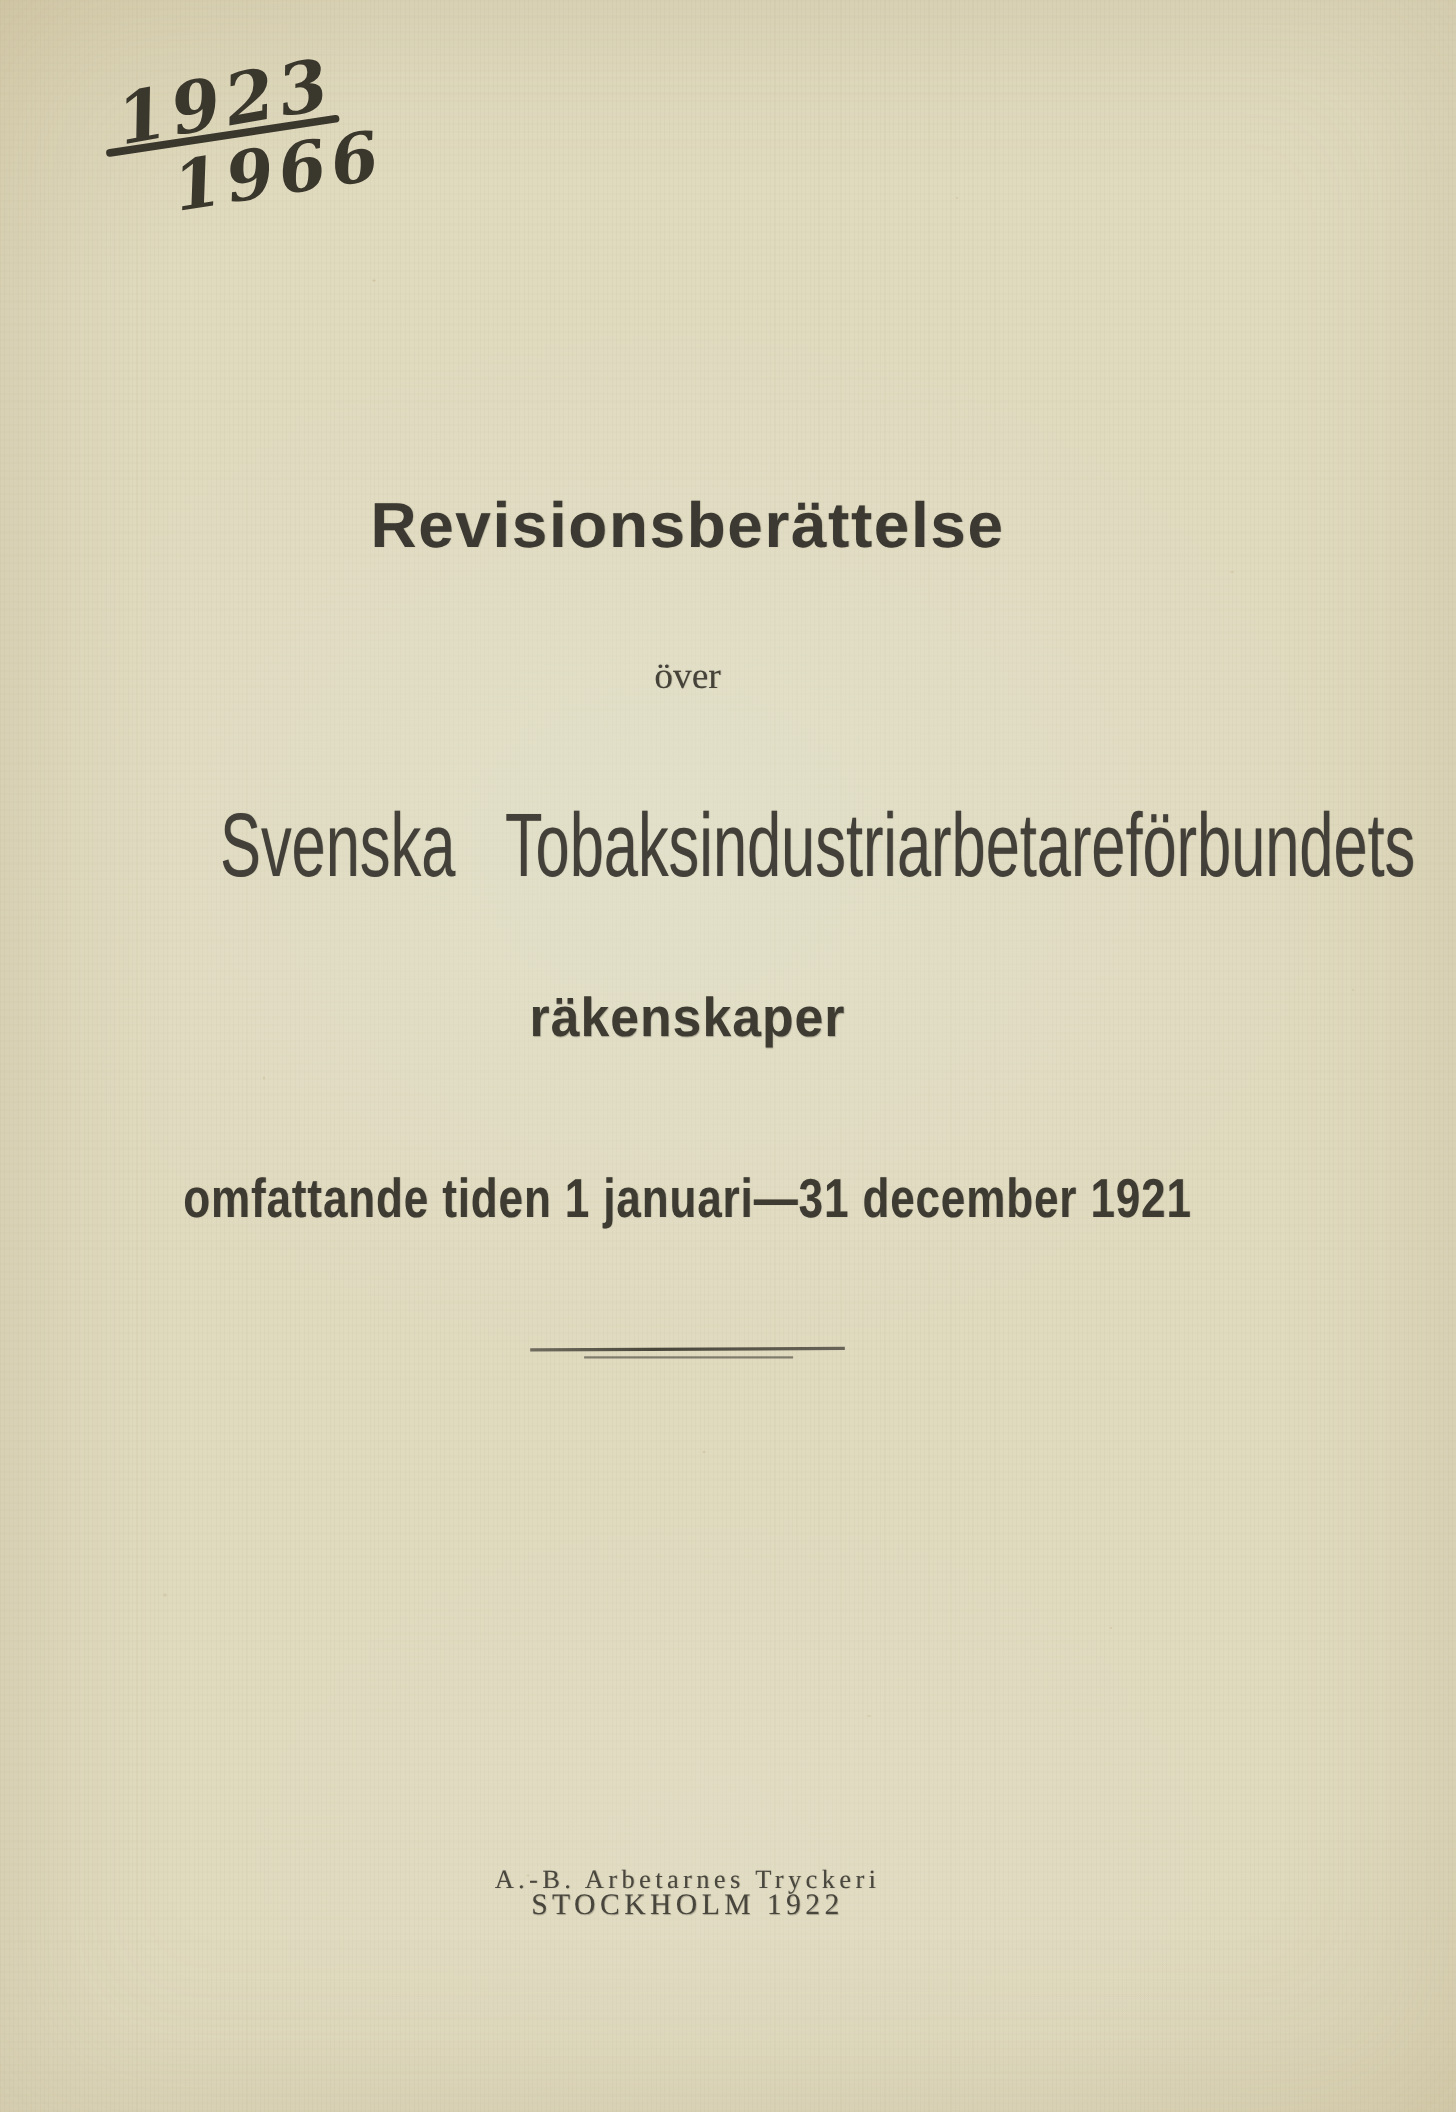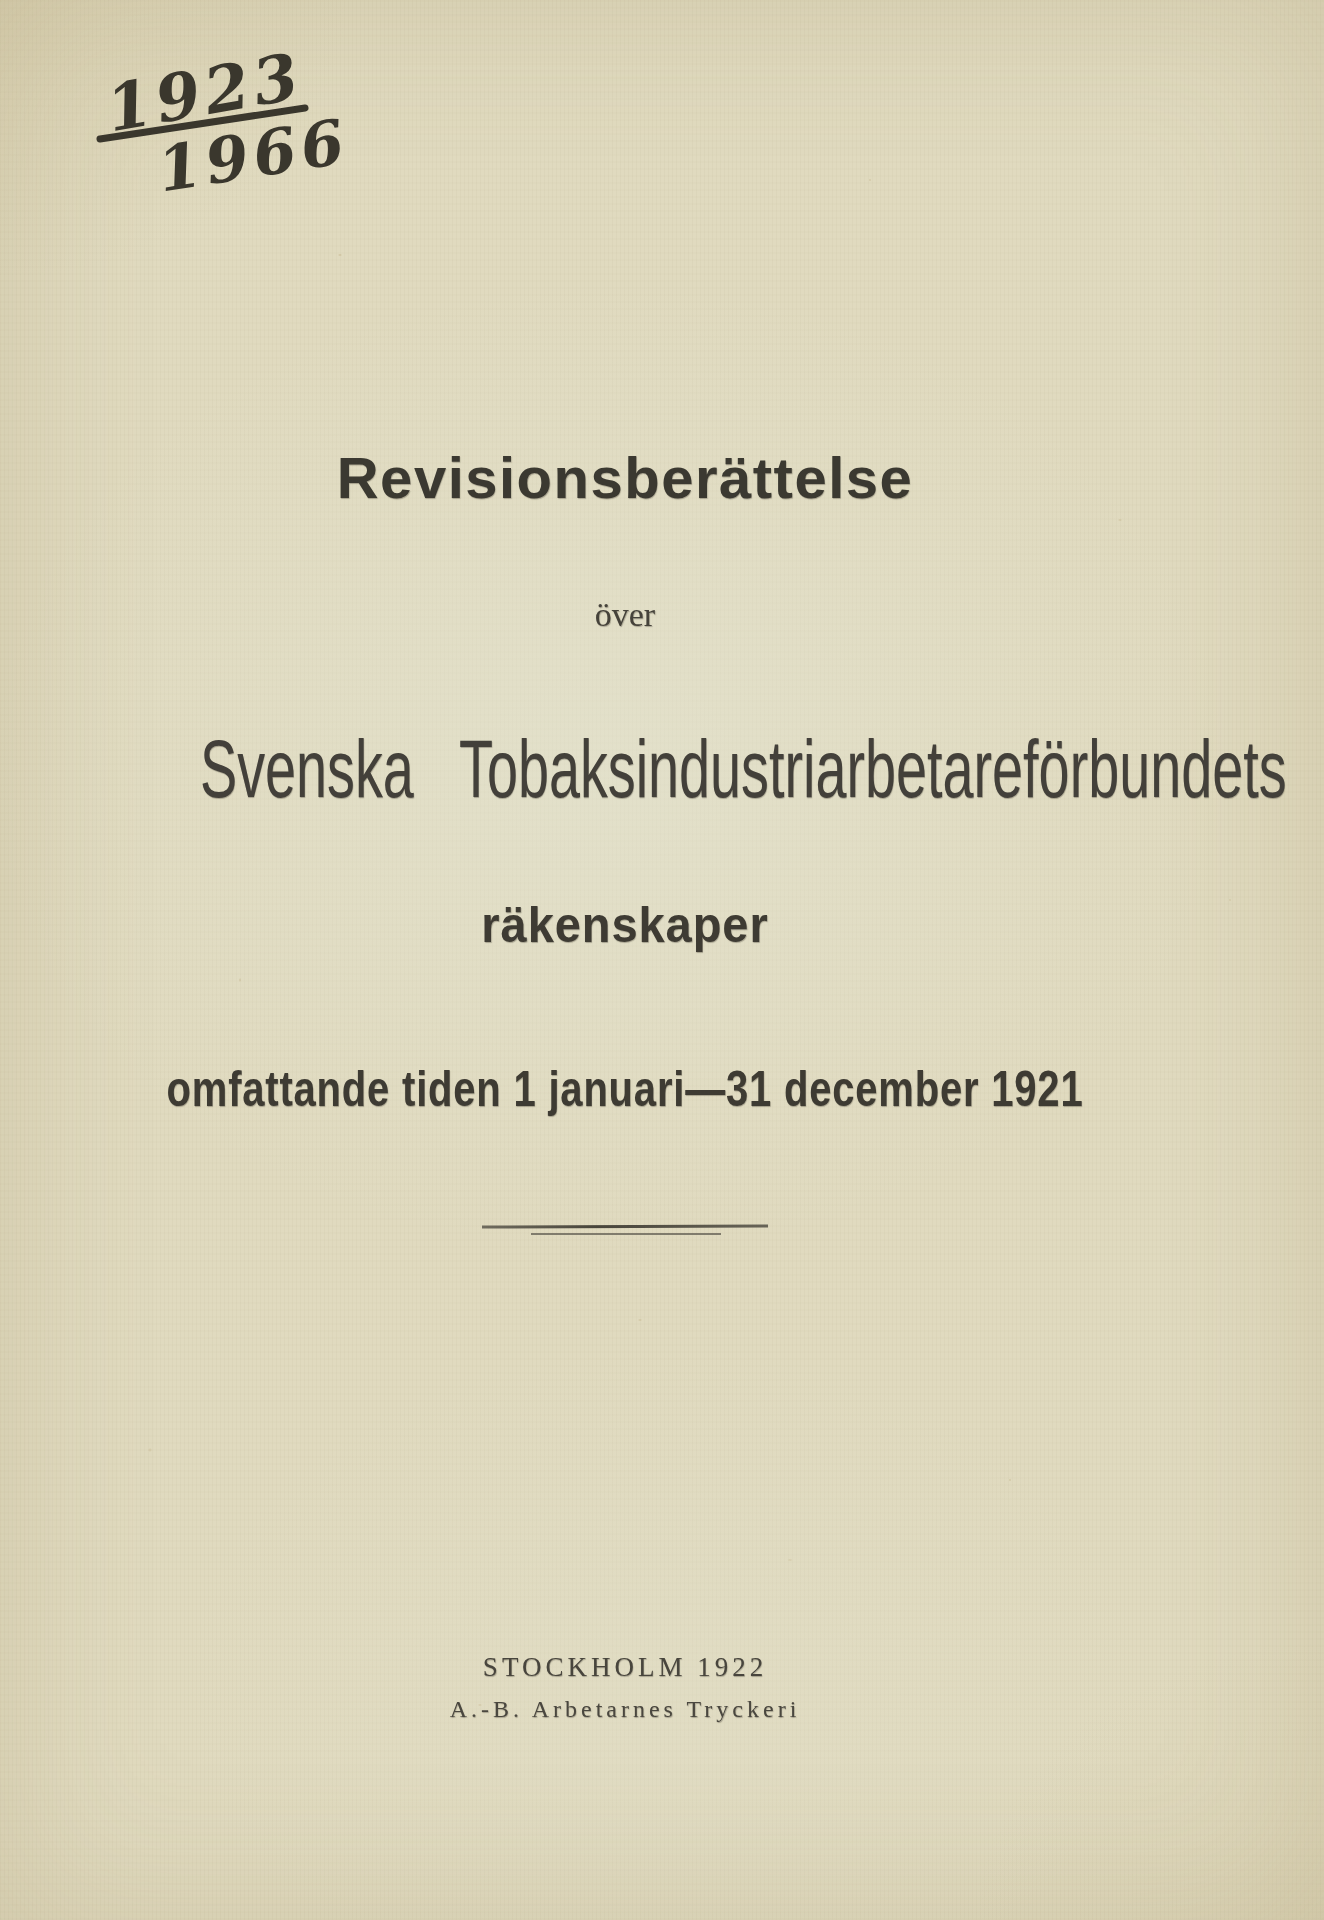--- a/index.html
+++ b/index.html
@@ -95,21 +95,21 @@
   .rule-top {
     left: 482px; top: 1225px; width: 286px; height: 3px;
     background: linear-gradient(90deg, rgba(74,71,62,0.75), rgba(64,61,52,0.95) 40%, rgba(74,71,62,0.8));
     transform: rotate(-0.25deg);
   }
   .rule-bottom {
     left: 531px; top: 1233px; width: 190px; height: 2px;
     background: rgba(96,92,82,0.75);
   }
   .imprint-1 {
-    top: 1652px;
+    top: 1716px;
     font-family: "Liberation Serif", "DejaVu Serif", serif;
     font-size: 27px;
     letter-spacing: 4px;
     color: #48453d;
   }
   .imprint-2 {
     top: 1696px;
     font-family: "Liberation Serif", "DejaVu Serif", serif;
     font-size: 24px;
     letter-spacing: 4px;

